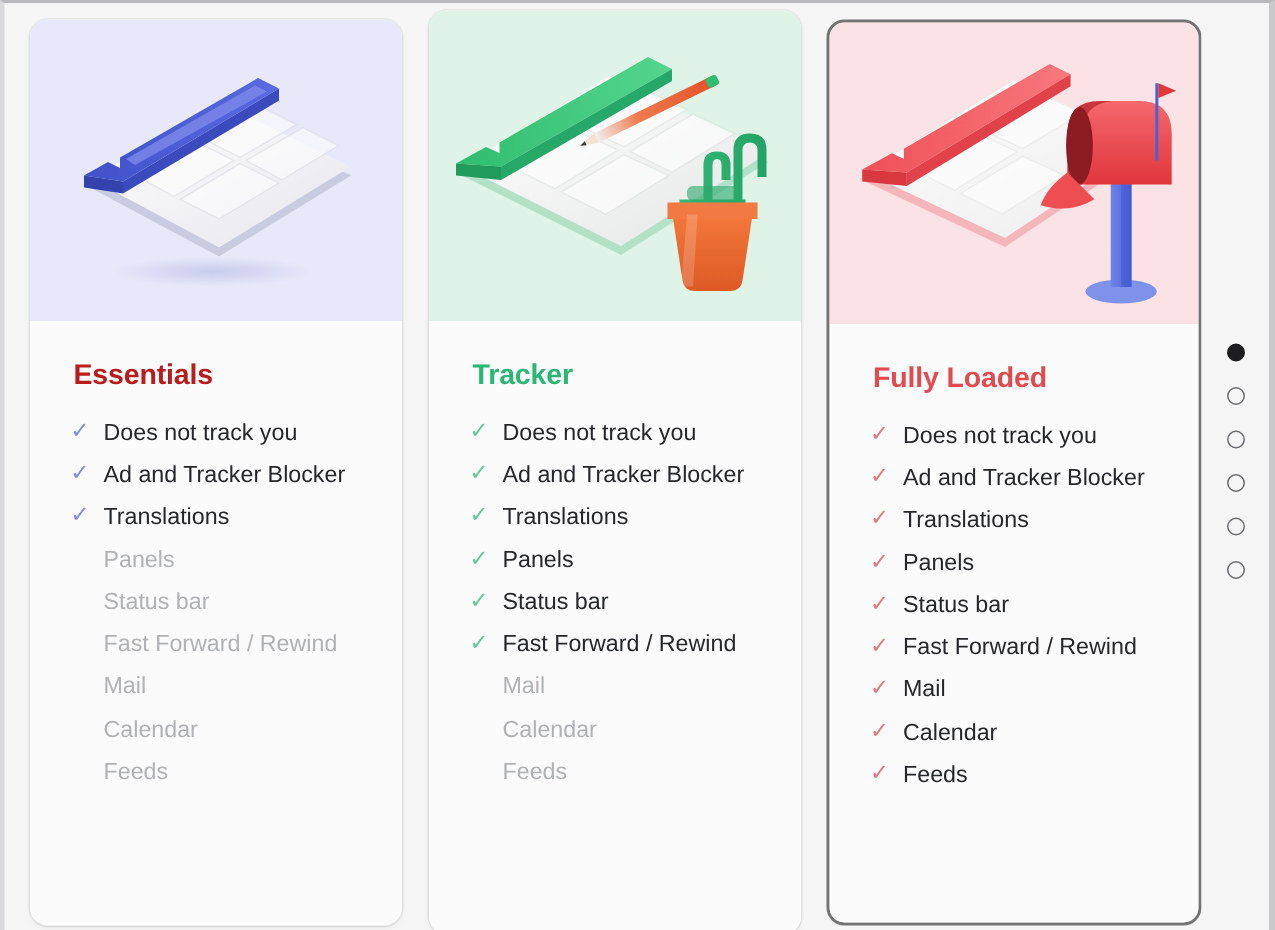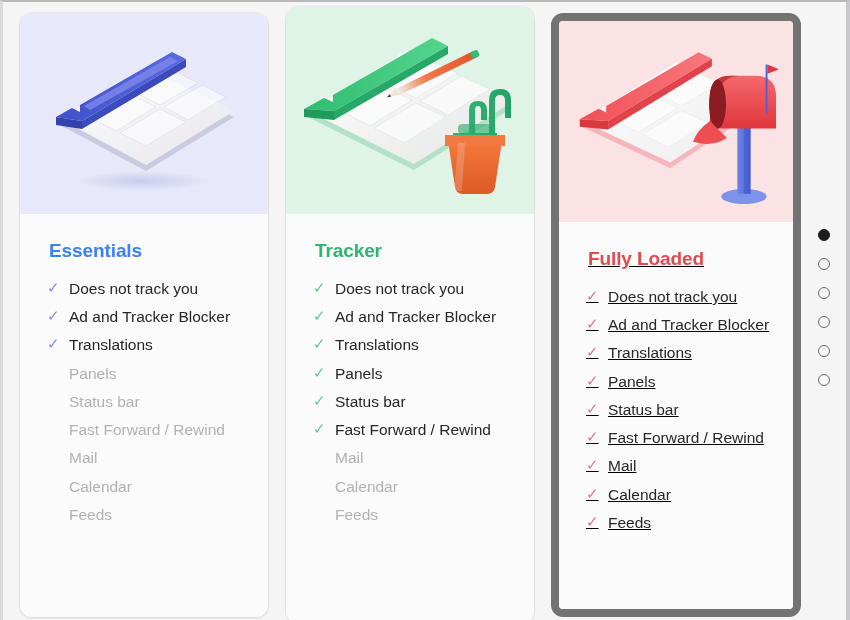--- a/index.html
+++ b/index.html
@@ -39,22 +39,21 @@
   .card {
     position: absolute;
     border-radius: 12px;
     overflow: hidden;
     background: #fcfcfc;
     box-shadow: 0 1px 3px rgba(0,0,0,0.10), 0 0 0 1px rgba(0,0,0,0.045);
   }
 
   .card.selected {
     box-shadow: none;
-    border: 8px solid #737373;
-    text-decoration: underline;
+    border: 2px solid #737373;
   }
 
   .card-1 { left: 17px;  top: 11px; width: 248px; height: 604px; }
   .card-2 { left: 283px; top: 5px;  width: 248px; height: 616px; }
   .card-3 { left: 548px; top: 11px; width: 250px; height: 604px; }
 
   
   .illus {
     position: relative;
     height: 201px;
@@ -77,21 +76,21 @@
   }
   .card-2 .card-body { height: calc(100% - 207px); }
 
   .plan-title {
     font-size: 19px;
     font-weight: bold;
     letter-spacing: -0.1px;
     padding-left: 29px;
     margin-bottom: 17px;
   }
-  .title-1 { color: #3b82f6; }
+  .title-1 { color: #b91c1c; }
   .title-2 { color: #2bb673; }
   .title-3 { color: #e24a4f; }
 
   .feature-list { list-style: none; }
 
   .feature {
     display: flex;
     align-items: flex-start;
     padding-left: 27px;
     font-size: 15.5px;

